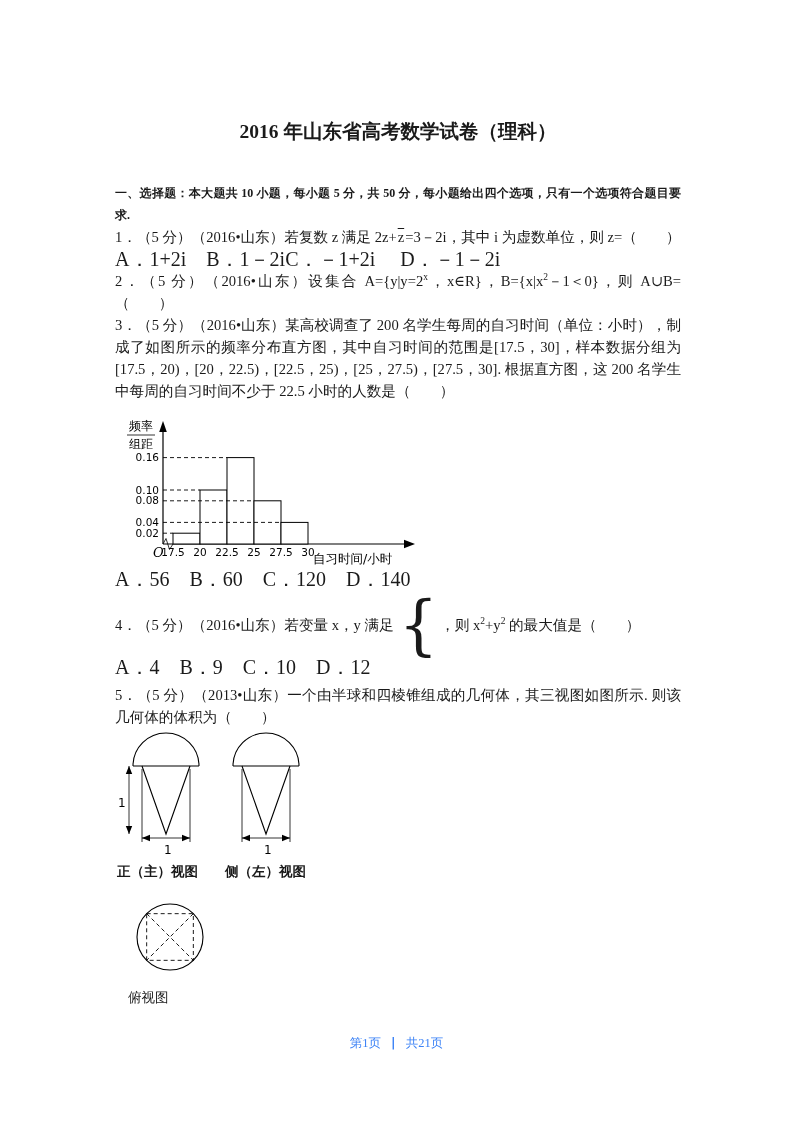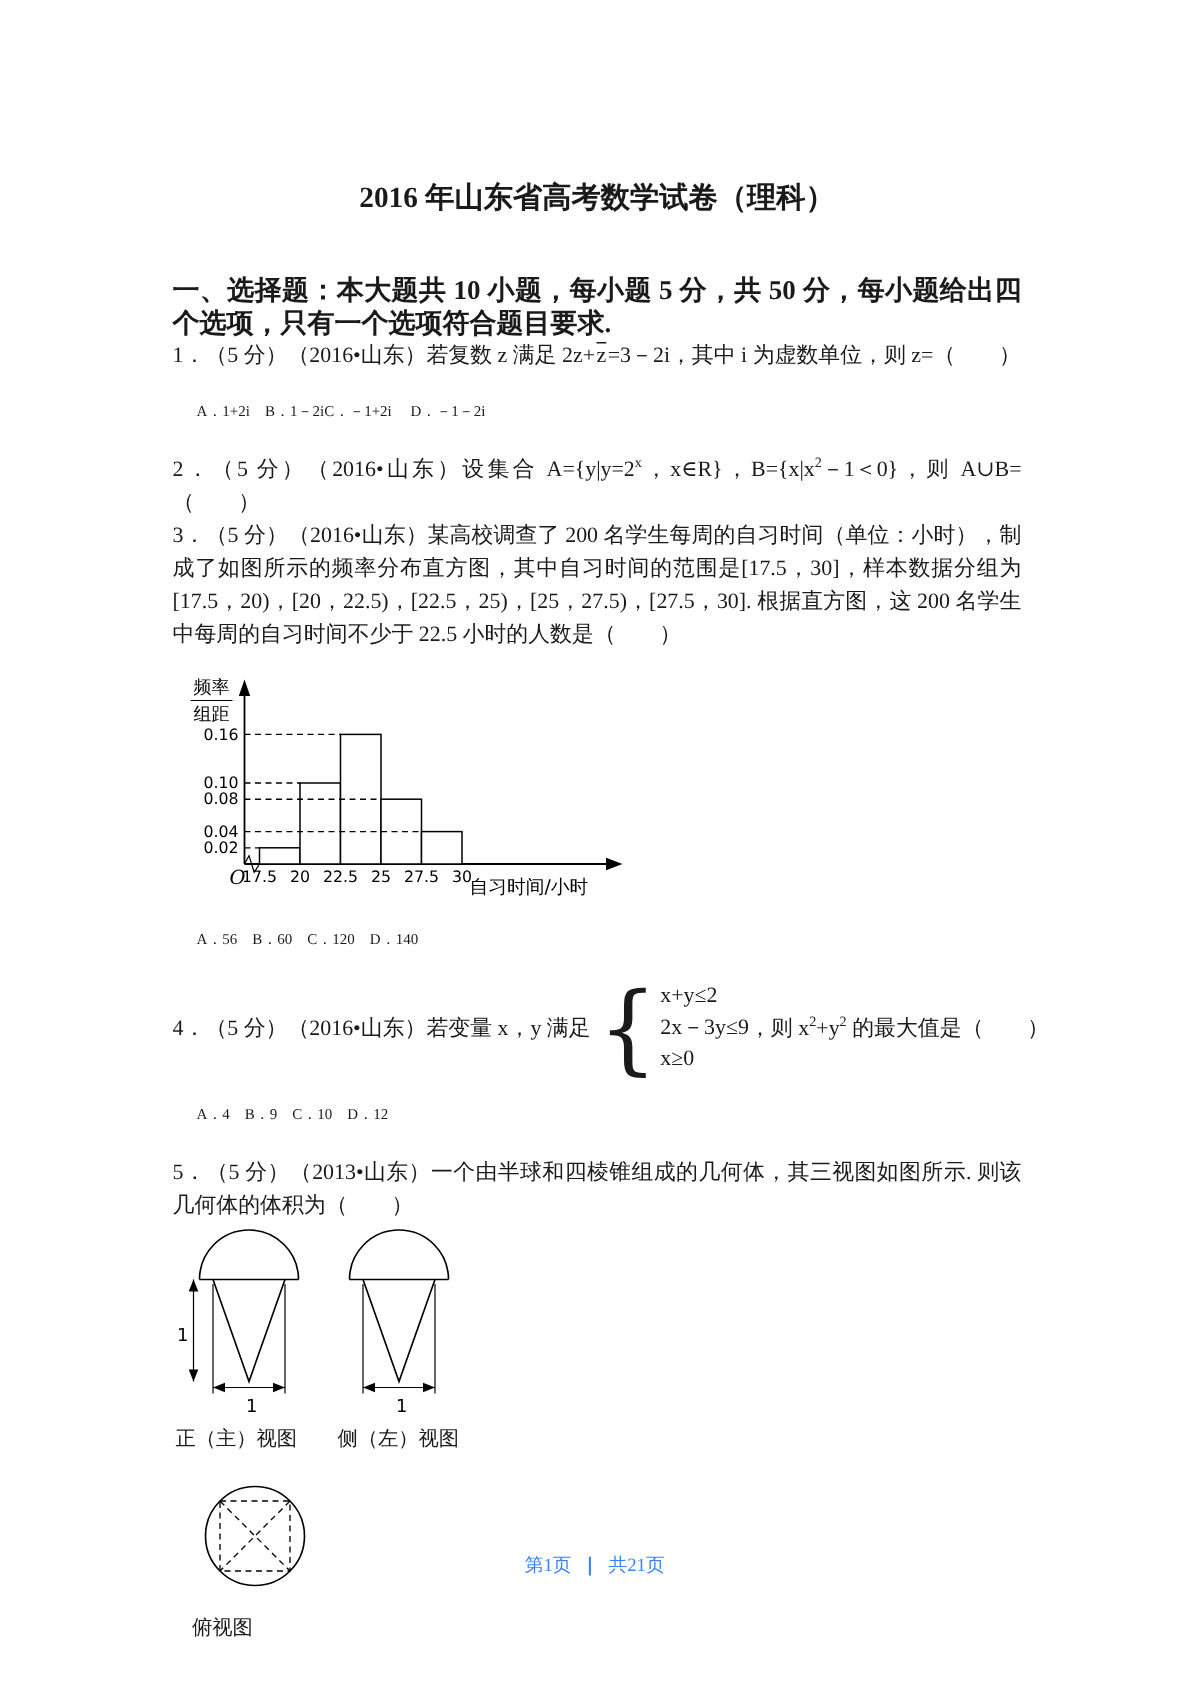--- a/index.html
+++ b/index.html
@@ -1,22 +1,22 @@
 <!DOCTYPE html>
 <html><head>
 <meta charset="utf-8">
 <style>
   html,body{margin:0;padding:0;background:#ffffff;}
   .page{position:relative;width:793px;height:1122px;background:#fff;color:#1a1a1a;
         font-family:"Liberation Serif","DejaVu Serif",serif;overflow:hidden;}
   .content{position:absolute;left:115px;top:0;width:566px;}
   .title{margin:118px 0 12px 0;text-align:center;font-size:19.5px;font-weight:700;font-family:Liberation Serif, serif;}
-  .heading{margin:37px 0 0 0;font-weight:700;font-size:18px;line-height:22px;text-align:justify;}
+  .heading{margin:37px 0 0 0;font-weight:700;font-size:12px;line-height:22px;text-align:justify;}
   .q{margin:0;font-size:14.6px;line-height:22px;text-align:justify;}
-  .opts{margin:16px;font-size:10px;line-height:22px;}
+  .opts{margin:0;font-size:20px;line-height:22px;}
   sup{font-size:9.5px;line-height:0;}
   .overline{text-decoration:overline;padding:0 1px;}
   .chartwrap{margin-top:14px;}
   svg{display:block;}
   svg text{font-family:"DejaVu Sans","Liberation Sans",sans-serif;fill:#000;}
   .frac{font-size:12px;}
   .olabel{font-size:13px;font-style:italic;font-family:"DejaVu Serif",serif;}
   .xlabel{font-size:12.5px;}
   .tick{font-size:10.5px;}
   .ax{stroke:#000;stroke-width:1.2;fill:none;}
@@ -24,21 +24,21 @@
   .dash{stroke:#000;stroke-width:0.9;fill:none;stroke-dasharray:4 3;}
   .shape{stroke:#000;stroke-width:1.1;fill:none;}
   .solid{fill:#000;stroke:none;}
   .bar{fill:#fff;stroke:#000;stroke-width:1;}
   .dim{font-size:12px;}
   .q4row{display:flex;align-items:center;margin-top:4px;font-size:14.6px;white-space:nowrap;}
   .brace{font-size:62px;line-height:1;display:inline-block;margin:0 2px 0 5px;
          font-family:"DejaVu Serif",serif;transform:scaleY(1.05);}
   .sysrows{display:inline-flex;flex-direction:column;line-height:21px;text-align:left;}
   .viewswrap{margin-top:2px;}
-  .capsrow{display:flex;font-size:13.5px;line-height:18px;margin-top:3px;}
+  .capsrow{display:flex;font-size:13.5px;line-height:18px;margin-top:3px;font-weight:bold;}
   .cap-front{margin-left:2px;}
   .cap-side{margin-left:27px;}
   .topviewwrap{margin-top:10px;}
   .cap-top{font-size:13.5px;margin:2px 0 0 13px;}
   .footer{position:absolute;left:0;right:0;bottom:70px;text-align:center;font-size:12.5px;color:#3b82f6;}
   .sep{font-weight:700;margin:0 10px;font-family:"DejaVu Sans",sans-serif;}
 </style>
 </head>
 <body>
 
@@ -92,25 +92,20 @@
             <text x="193" y="140" text-anchor="middle" class="tick">30</text>
           </g>
       </svg>
     </div>
 
     <p class="opts">A．56　B．60　C．120　D．140</p>
 
     <div class="q4row">
       <span>4．（5 分）（2016•山东）若变量 x，y 满足</span>
       <span class="brace">{</span>
-      <span class="sysrows">
-        <span>x+y≤2</span>
-        <span>2x－3y≤9</span>
-        <span>x≥0</span>
-      </span>
       <span><span>，则 x</span><sup>2</sup><span>+y</span><sup>2</sup><span> 的最大值是（　　）</span></span>
     </div>
     <p class="opts">A．4　B．9　C．10　D．12</p>
 
     <p class="q" style="margin-top:6px;">5．（5 分）（2013•山东）一个由半球和四棱锥组成的几何体，其三视图如图所示. 则该几何体的体积为（　　）</p>
 
     <div class="viewswrap">
       <svg width="210" height="130" viewBox="0 0 210 130">
         <g transform="translate(3,2)">
           <text class="dim" x="0" y="75">1</text>

